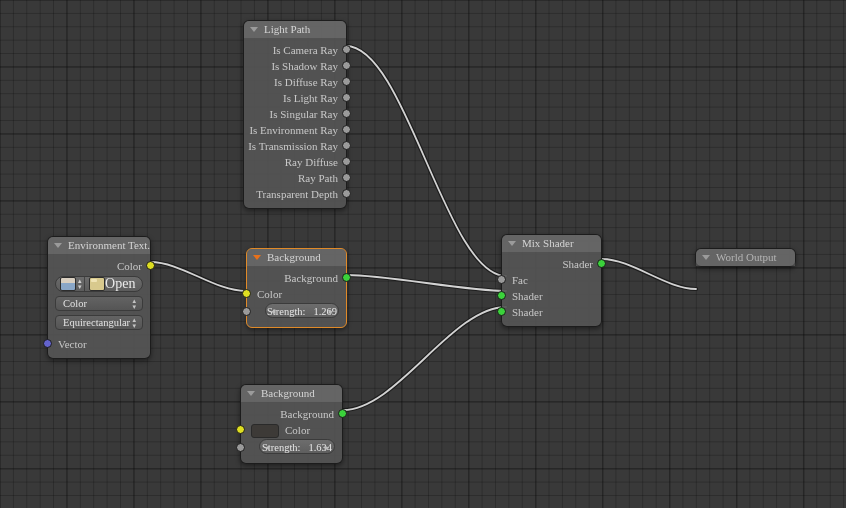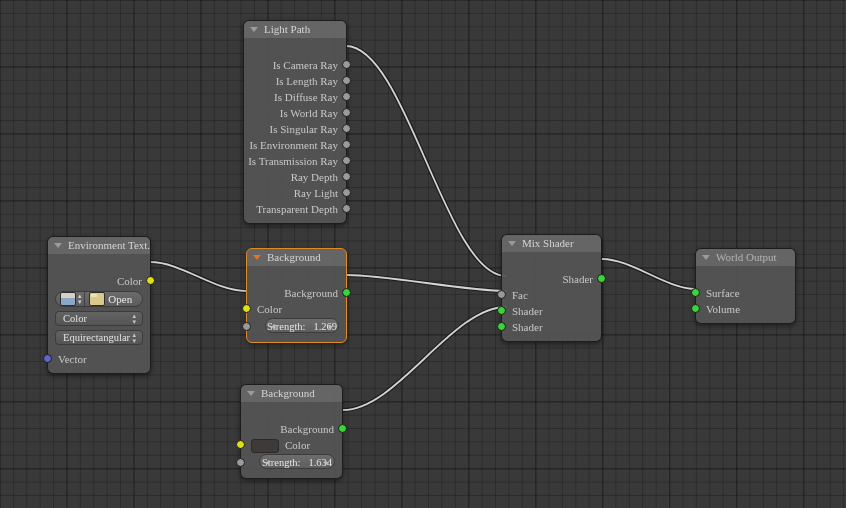--- a/index.html
+++ b/index.html
@@ -76,21 +76,21 @@
     top: 6px;
     width: 0; height: 0;
     border-left: 4px solid transparent;
     border-right: 4px solid transparent;
     border-top: 5px solid #9b9b9b;
   }
   .tri.orange { border-top-color: #e8711a; }
 
   .node-body {
     position: relative;
-    padding: 19px 0 6px 0;
+    padding: 4px 0 6px 0;
   }
 
   
   .row {
     position: relative;
     height: 16px;
     line-height: 16px;
     font-size: 11px;
     color: #c8c8c8;
     white-space: nowrap;
@@ -202,21 +202,21 @@
     content: "";
     position: absolute;
     left: 1px; top: 1px;
     width: 6px; height: 3px;
     background: #efe3b4;
     border-radius: 1px;
   }
   .wopen .openlbl {
     flex: 1 1 auto;
     text-align: center;
-    font-size: 11px;
+    font-size: 14px;
     color: #eaeaea;
     padding-right: 6px;
   }
 
   .swatch {
     position: absolute;
     left: 10px;
     top: 2px;
     width: 26px;
     height: 12px;
@@ -256,49 +256,49 @@
       <span class="tri"></span>
       <span>Light Path</span>
     </div>
     <div class="node-body">
       <div class="row out">
         <span class="sock right grey" style="top:3px;"></span>
         <span>Is Camera Ray</span>
       </div>
       <div class="row out">
         <span class="sock right grey" style="top:3px;"></span>
-        <span>Is Length Ray</span>
+        <span>Is Shadow Ray</span>
       </div>
       <div class="row out">
         <span class="sock right grey" style="top:3px;"></span>
         <span>Is Diffuse Ray</span>
       </div>
       <div class="row out">
         <span class="sock right grey" style="top:3px;"></span>
-        <span>Is World Ray</span>
+        <span>Is Light Ray</span>
       </div>
       <div class="row out">
         <span class="sock right grey" style="top:3px;"></span>
         <span>Is Singular Ray</span>
       </div>
       <div class="row out">
         <span class="sock right grey" style="top:3px;"></span>
         <span>Is Environment Ray</span>
       </div>
       <div class="row out">
         <span class="sock right grey" style="top:3px;"></span>
         <span>Is Transmission Ray</span>
       </div>
       <div class="row out">
         <span class="sock right grey" style="top:3px;"></span>
-        <span>Ray Depth</span>
-      </div>
-      <div class="row out">
-        <span class="sock right grey" style="top:3px;"></span>
-        <span>Ray Light</span>
+        <span>Ray Diffuse</span>
+      </div>
+      <div class="row out">
+        <span class="sock right grey" style="top:3px;"></span>
+        <span>Ray Path</span>
       </div>
       <div class="row out">
         <span class="sock right grey" style="top:3px;"></span>
         <span>Transparent Depth</span>
       </div>
     </div>
   </div>
 
   <div class="node" style="left:47px; top:236px; width:104px;">
     <div class="node-header">
@@ -424,25 +424,15 @@
         <span>Shader</span>
       </div>
     </div>
   </div>
 
   <div class="node" style="left:695px; top:248px; width:101px;">
     <div class="node-header dim">
       <span class="tri"></span>
       <span>World Output</span>
     </div>
-    <div class="node-body">
-      <div class="row in">
-        <span class="sock left green" style="top:3px;"></span>
-        <span>Surface</span>
-      </div>
-      <div class="row in">
-        <span class="sock left green" style="top:3px;"></span>
-        <span>Volume</span>
-      </div>
-    </div>
   </div>
 
 </div>
 
 </body></html>

